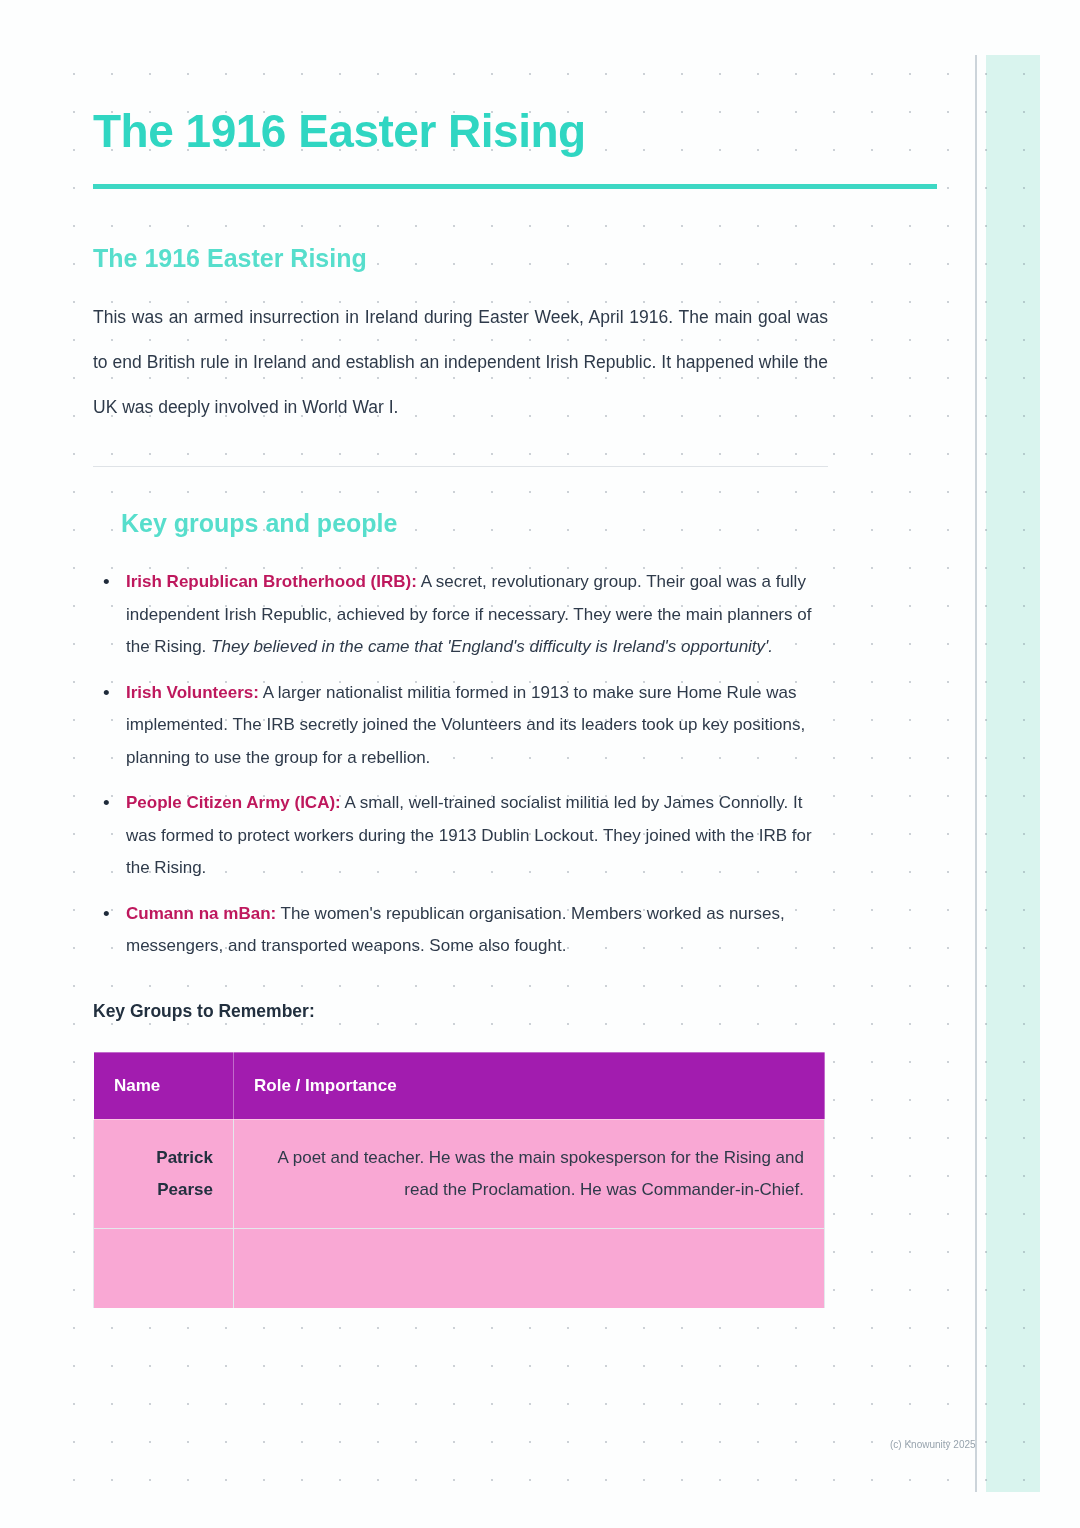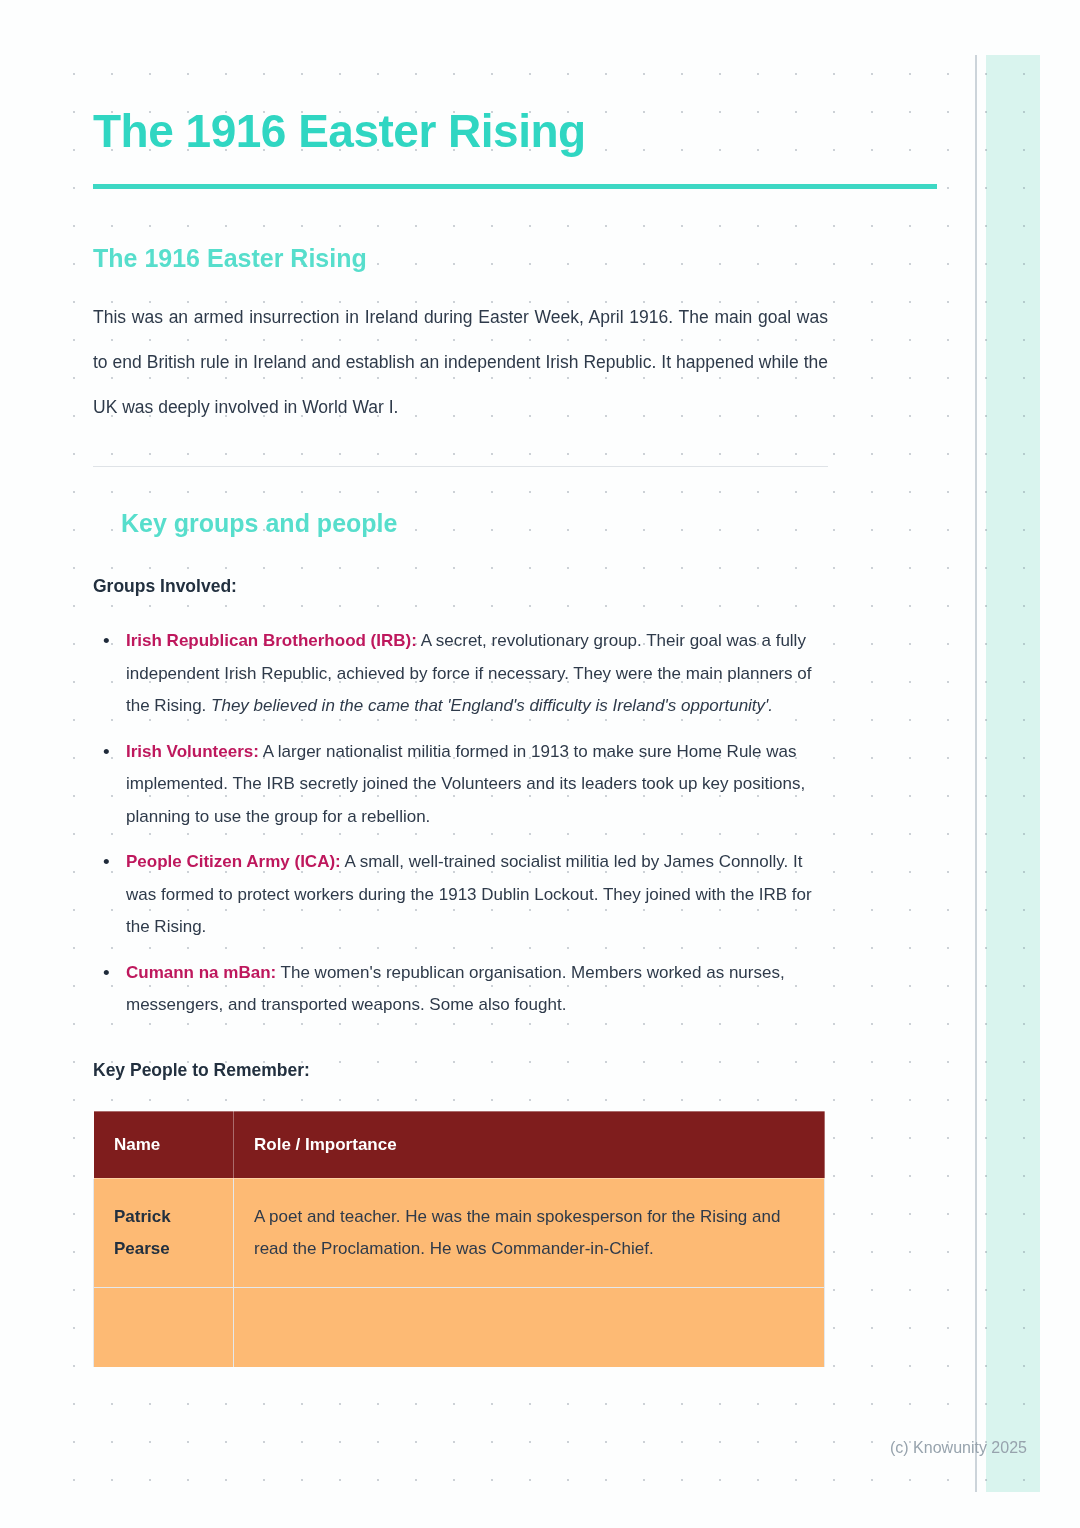--- a/index.html
+++ b/index.html
@@ -60,34 +60,34 @@
   ul.bullets li .marker {
     position:absolute; left:10px; top:0; font-size:19px; color:#1f2b3a;
   }
   .bold-lead { font-weight:700; color:#be185d; }
   .italic-note { font-style:italic; }
   table.people {
     margin-top:30px; width:732px; border-collapse:collapse;
     font-size:17px;
   }
   table.people th {
-    background:#7f1d1d; color:#ffffff; font-weight:700; text-align:left;
+    background:#a21caf; color:#ffffff; font-weight:700; text-align:left;
     padding:23px 20px; font-size:17px;
     border:1px solid rgba(255,255,255,0.35);
   }
   table.people th.col-name { width:140px; }
   table.people td {
-    border:1px solid #e4e8ec; background:#fdba74;
-    padding:22px 20px; line-height:32px; vertical-align:middle;
+    border:1px solid #e4e8ec; background:#f9a8d4;
+    padding:22px 20px; line-height:32px; vertical-align:middle;text-align:right;
   }
   table.people td.name-cell { font-weight:700; color:#22303f; }
   table.people tr.partial td { height:80px; border-bottom:none; }
   .watermark {
     position:absolute; left:890px; top:1439px;
-    font-size:16px; color:#97a3ad; white-space:nowrap;
+    font-size:10px; color:#97a3ad; white-space:nowrap;
   }
 </style>
 </head>
 <body>
 
 <div class="margin-strip"></div>
 <div class="vline"></div>
 <div class="dot-grid"></div>
 
 <div class="content">
@@ -95,38 +95,37 @@
   <h1 class="title">The 1916 Easter Rising</h1>
   <div class="rule"></div>
 
   <h2 class="section-heading">The 1916 Easter Rising</h2>
   <p class="body-para">This was an armed insurrection in Ireland during Easter Week, April 1916. The main goal was to end British rule in Ireland and establish an independent Irish Republic. It happened while the UK was deeply involved in World War I.</p>
 
   <hr class="divider">
 
   <h2 class="section-heading second">Key groups and people</h2>
 
-  <p class="label">Groups Involved:</p>
 
   <ul class="bullets">
     <li>
       <span class="marker">•</span><span class="bold-lead">Irish Republican Brotherhood (IRB):</span><span> A secret, revolutionary group. Their goal was a fully independent Irish Republic, achieved by force if necessary. They were the main planners of the Rising. </span><span class="italic-note">They believed in the came that 'England's difficulty is Ireland's opportunity'.</span>
     </li>
     <li>
       <span class="marker">•</span><span class="bold-lead">Irish Volunteers:</span><span> A larger nationalist militia formed in 1913 to make sure Home Rule was implemented. The IRB secretly joined the Volunteers and its leaders took up key positions, planning to use the group for a rebellion.</span>
     </li>
     <li>
       <span class="marker">•</span><span class="bold-lead">People Citizen Army (ICA):</span><span> A small, well-trained socialist militia led by James Connolly. It was formed to protect workers during the 1913 Dublin Lockout. They joined with the IRB for the Rising.</span>
     </li>
     <li>
       <span class="marker">•</span><span class="bold-lead">Cumann na mBan:</span><span> The women's republican organisation. Members worked as nurses, messengers, and transported weapons. Some also fought.</span>
     </li>
   </ul>
 
-  <p class="label">Key People to Remember:</p>
+  <p class="label">Key Groups to Remember:</p>
 
   <table class="people">
     <thead>
       <tr>
         <th class="col-name">Name</th>
         <th>Role / Importance</th>
       </tr>
     </thead>
     <tbody>
       <tr>

